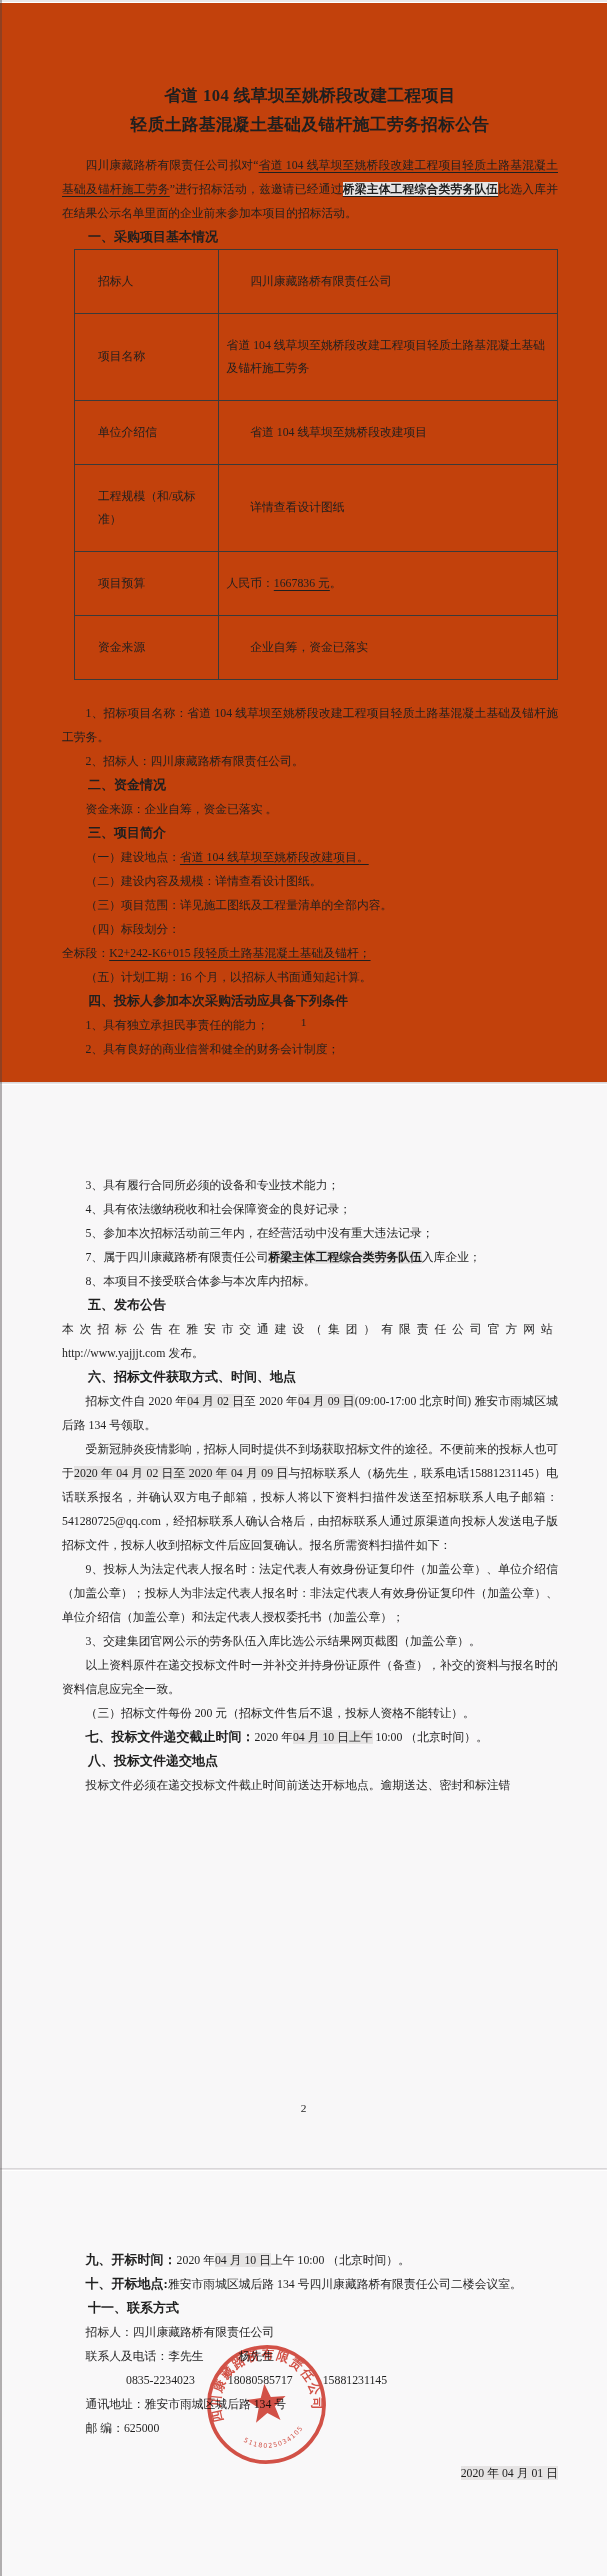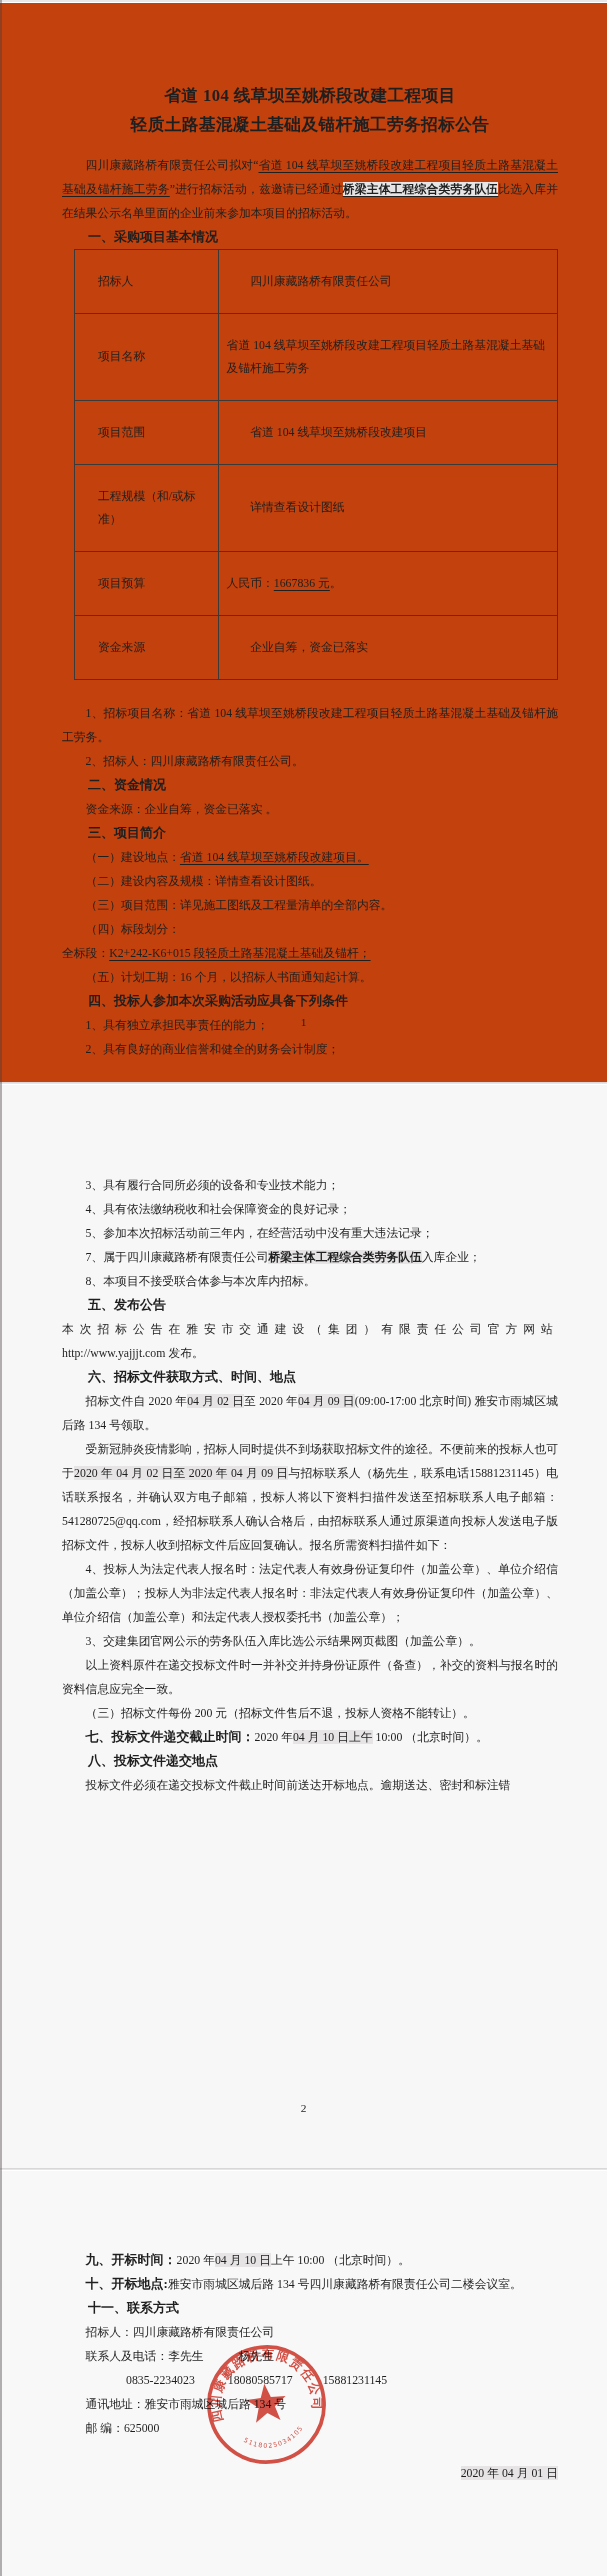--- a/index.html
+++ b/index.html
@@ -82,21 +82,21 @@
       <td class="lbl">招标人</td>
       <td class="val">
             <span class="ind">四川康藏路桥有限责任公司</span>
           </td>
     </tr>
     <tr>
       <td class="lbl">项目名称</td>
       <td class="val"><span class="ind" style="display:inline;">省道 104 线草坝至姚桥段改建工程项目轻质土路基混凝土基础及锚杆施工劳务</span></td>
     </tr>
     <tr>
-      <td class="lbl">项目范围</td>
+      <td class="lbl">单位介绍信</td>
       <td class="val">
             <span class="ind">省道 104 线草坝至姚桥段改建项目</span>
           </td>
     </tr>
     <tr>
       <td class="lbl">工程规模（和/或标准）</td>
       <td class="val">
             <span class="ind">详情查看设计图纸</span>
           </td>
     </tr>
@@ -140,21 +140,21 @@
   <p class="ind">5、参加本次招标活动前三年内，在经营活动中没有重大违法记录；</p>
   <p class="ind"><span>7、属于四川康藏路桥有限责任公司</span><span class="b hl">桥梁主体工程综合类劳务队伍</span><span>入库企业；</span></p>
   <p class="ind">8、本项目不接受联合体参与本次库内招标。</p>
 
   <p class="h ind">五、发布公告</p>
   <p><span class="spread">本次招标公告在雅安市交通建设（集团）有限责任公司官方网站</span><span>http://www.yajjjt.com</span> <span>发布。</span></p>
 
   <p class="h ind">六、招标文件获取方式、时间、地点</p>
   <p class="ind"><span>招标文件自 2020 年</span><span class="hl">04 月 02 日</span><span>至 2020 年</span><span class="hl">04 月 09 日</span><span>(09:00-17:00 北京时间) 雅安市雨城区城后路 134 号领取。</span></p>
   <p class="ind"><span>受新冠肺炎疫情影响，招标人同时提供不到场获取招标文件的途径。不便前来的投标人也可于</span><span class="hl">2020 年 04 月 02 日至 2020 年 04 月 09 日</span><span>与招标联系人（杨先生，联系电话15881231145）电话联系报名，并确认双方电子邮箱，投标人将以下资料扫描件发送至招标联系人电子邮箱：541280725@qq.com，经招标联系人确认合格后，由招标联系人通过原渠道向投标人发送电子版招标文件，投标人收到招标文件后应回复确认。报名所需资料扫描件如下：</span></p>
-  <p class="ind">4、投标人为法定代表人报名时：法定代表人有效身份证复印件（加盖公章）、单位介绍信（加盖公章）；投标人为非法定代表人报名时：非法定代表人有效身份证复印件（加盖公章）、单位介绍信（加盖公章）和法定代表人授权委托书（加盖公章）；</p>
+  <p class="ind">9、投标人为法定代表人报名时：法定代表人有效身份证复印件（加盖公章）、单位介绍信（加盖公章）；投标人为非法定代表人报名时：非法定代表人有效身份证复印件（加盖公章）、单位介绍信（加盖公章）和法定代表人授权委托书（加盖公章）；</p>
   <p class="ind">3、交建集团官网公示的劳务队伍入库比选公示结果网页截图（加盖公章）。</p>
   <p class="ind">以上资料原件在递交投标文件时一并补交并持身份证原件（备查），补交的资料与报名时的资料信息应完全一致。</p>
   <p class="ind">（三）招标文件每份 200 元（招标文件售后不退，投标人资格不能转让）。</p>
 
   <p class="ind"><span class="h">七、投标文件递交截止时间：</span><span>2020 年</span><span class="hl">04 月 10 日上午</span><span> 10:00 （北京时间）。</span></p>
 
   <p class="h ind">八、投标文件递交地点</p>
   <p class="ind">投标文件必须在递交投标文件截止时间前送达开标地点。逾期送达、密封和标注错</p>
 
   <div class="pageno">2</div>

